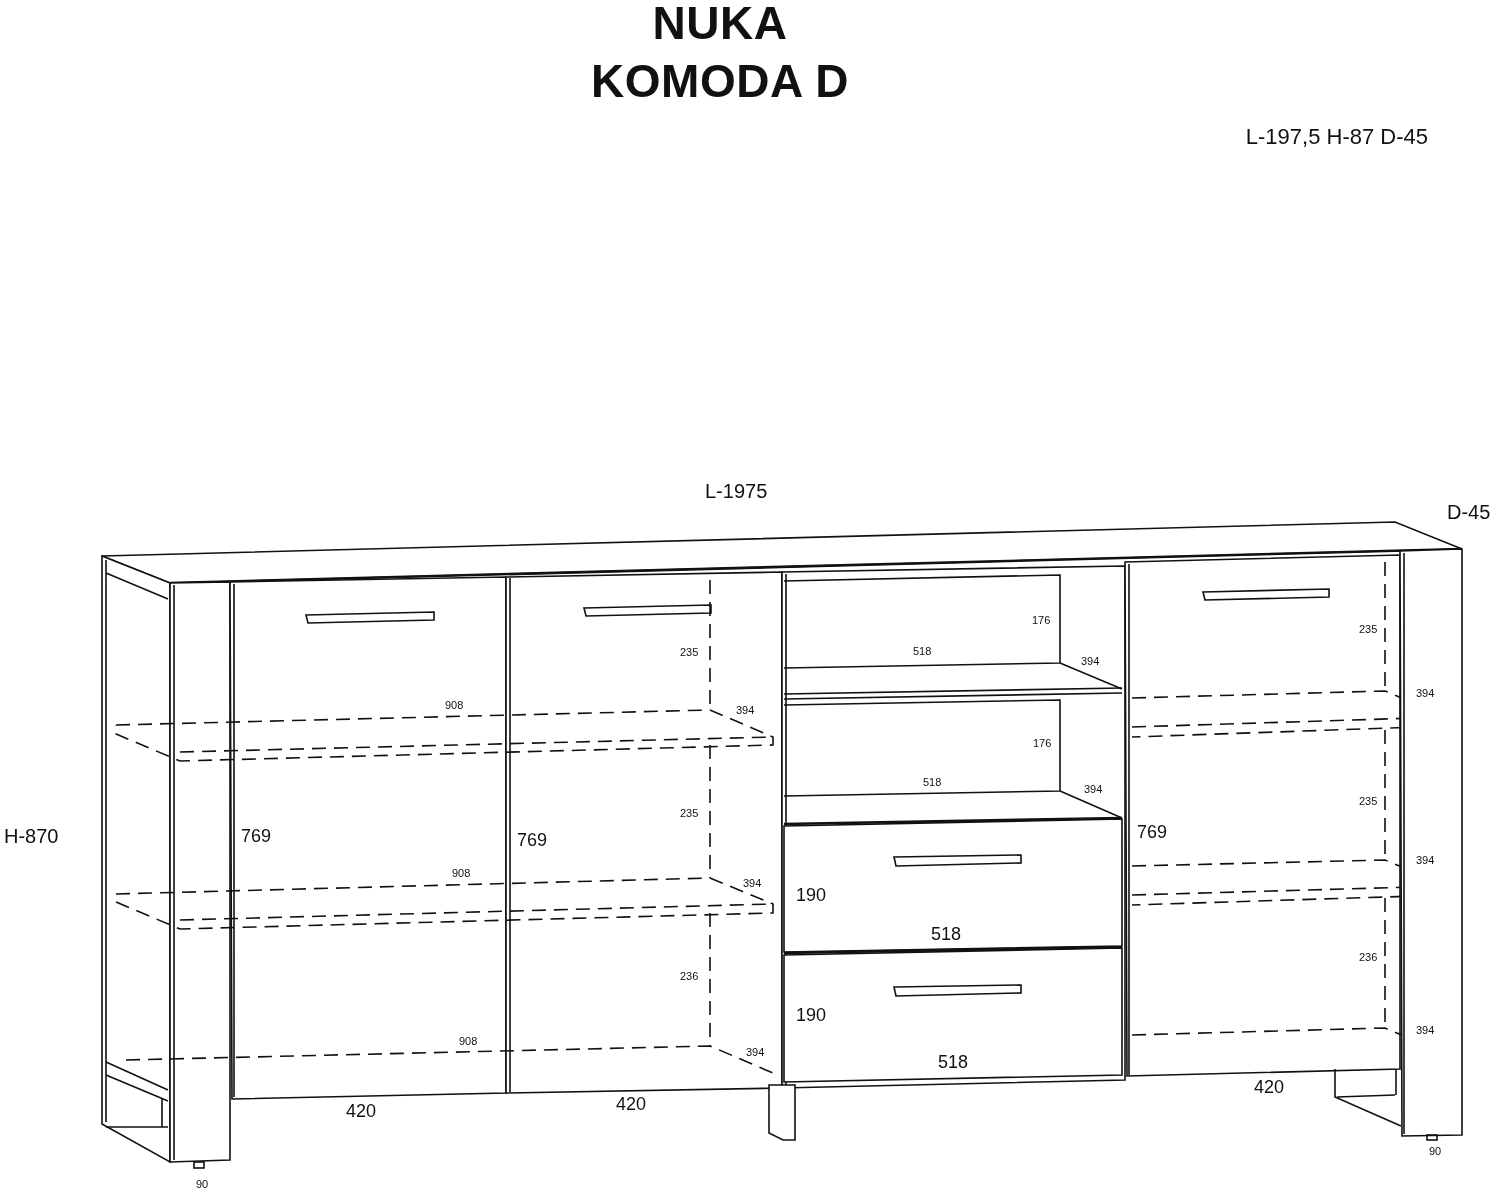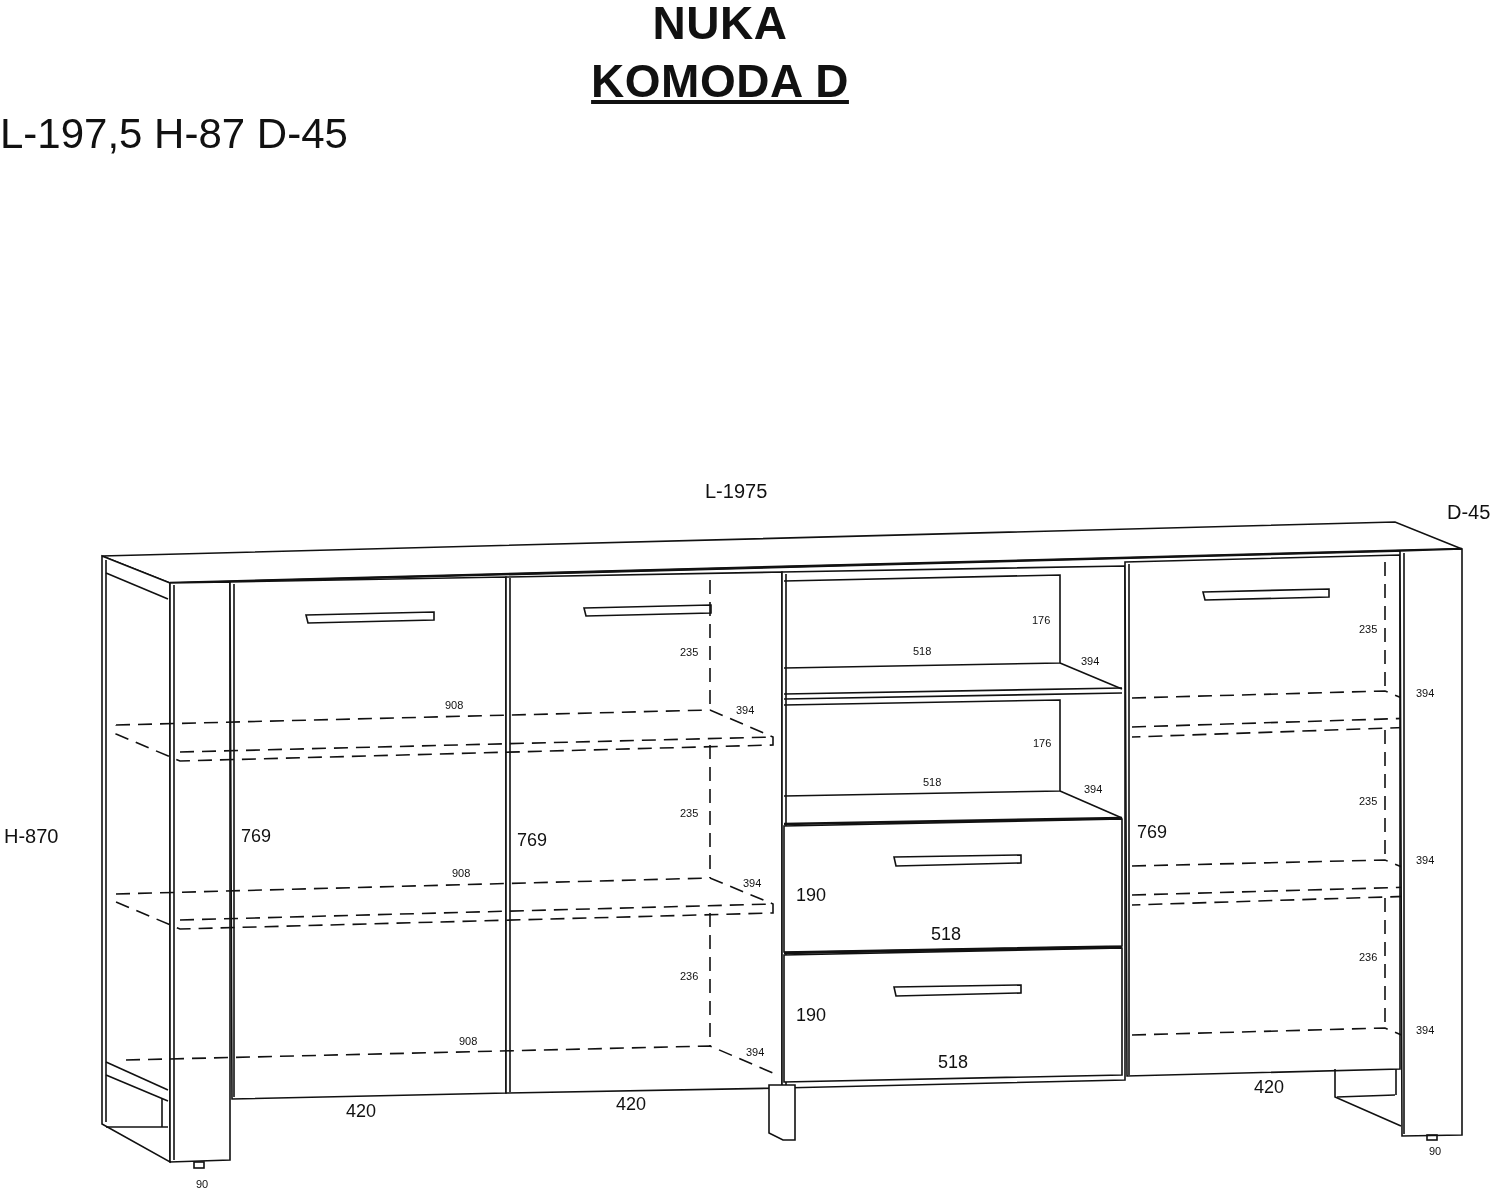--- a/index.html
+++ b/index.html
@@ -1,23 +1,23 @@
 <!DOCTYPE html>
 <html><head>
   <meta charset="utf-8">
   <style>
     html, body { margin: 0; padding: 0; background: #ffffff; }
     body { width: 1500px; height: 1193px; position: relative; overflow: hidden;
            font-family: "Liberation Sans", sans-serif; color: #111; }
     .title { position: absolute; left: 0; width: 1440px; text-align: center;
              font-weight: 900; font-size: 46px; letter-spacing: 0.5px; }
     .t1 { top: -4px; }
-    .t2 { top: 54px; text-decoration: underline; }
-    .sub { position: absolute; left: 0; width: 1428px; text-align: left; top: 110px;
-           font-size: 42px; font-weight: 400; }
+    .t2 { top: 54px; }
+    .sub { position: absolute; left: 0; width: 1428px; text-align: right; top: 124px;
+           font-size: 22px; font-weight: 400; }
     svg.drawing { position: absolute; left: 0; top: 0; }
     .lbl-lg { font-family: "Liberation Sans", sans-serif; font-size: 18px; fill: #111; }
     .lbl-sm { font-family: "Liberation Sans", sans-serif; font-size: 11px; fill: #111; }
     .lbl-dim { font-family: "Liberation Sans", sans-serif; font-size: 20px; fill: #111; }
     .solid { stroke: #111; stroke-width: 1.6; fill: none; }
     .thick { stroke: #111; stroke-width: 2.6; fill: none; }
     .face { stroke: #111; stroke-width: 1.6; fill: #fff; }
     .dash { stroke: #111; stroke-width: 1.6; fill: none; stroke-dasharray: 14 8; }
   </style>
 </head>

